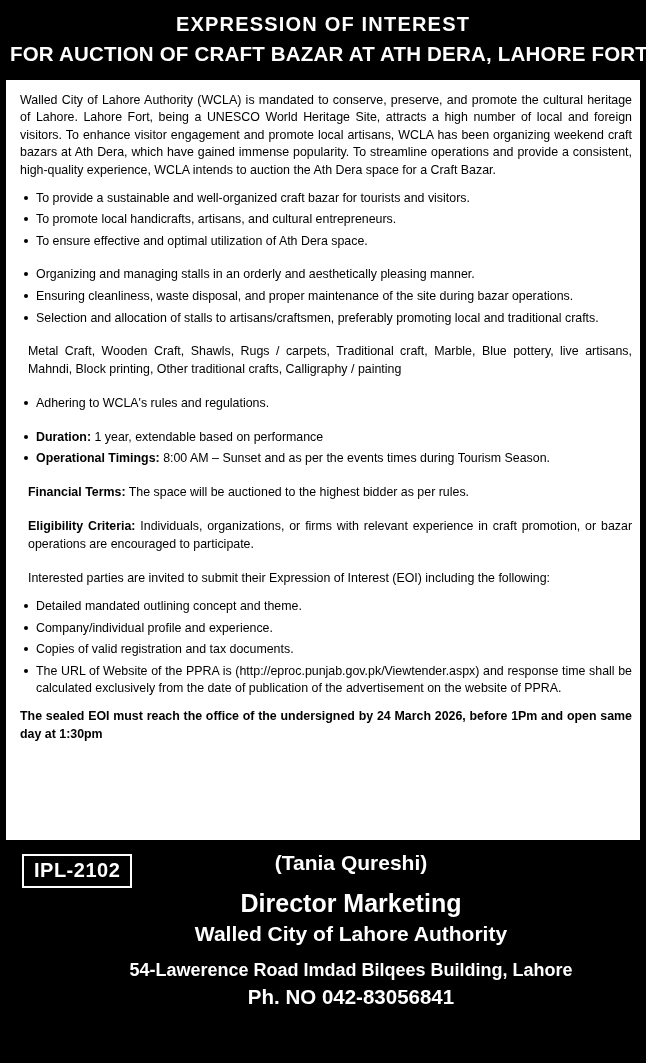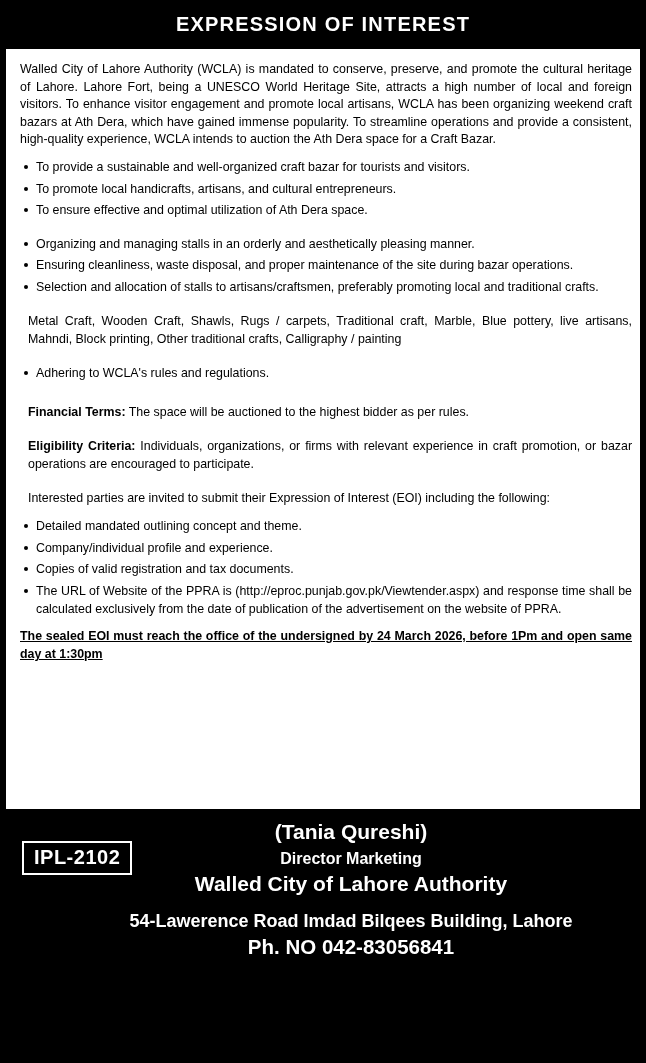--- a/index.html
+++ b/index.html
@@ -96,52 +96,53 @@
   .footer {
     position: relative;
     background: #000;
     padding: 10px 0 8px 0;
     height: 165px;
     box-sizing: border-box;
   }
   .ref-box {
     position: absolute;
     left: 22px;
-    top: 32px;
+    top: 14px;
     border: 2px solid #ffffff;
     color: #ffffff;
     font-size: 20px;
     font-weight: bold;
     padding: 3px 10px 4px 10px;
     background: #000;
     letter-spacing: 0.5px;
   }
   .footer-center {
     text-align: center;
     color: #ffffff;
     padding-left: 60px;
     padding-right: 4px;
   }
   .footer-center div {
     font-weight: bold;
     line-height: 1.25;
   }
   .f-name   { font-size: 21px; }
-  .f-desig  { font-size: 16px; margin-top: 4px; }
+  .f-desig  { font-size: 25px; margin-top: 12px; }
   .f-org    { font-size: 21px; margin-top: 2px; }
   .f-addr   { font-size: 18px; margin-top: 12px; white-space: nowrap; }
   .f-phone  { font-size: 20.5px; margin-top: 2px; }
 </style>
 </head>
 <body>
 
 <div class="page">
 
   <div class="header">
     <div class="title">EXPRESSION OF INTEREST</div>
+    <div class="subtitle">FOR AUCTION OF CRAFT BAZAR AT ATH DERA, LAHORE FORT</div>
   </div>
 
   <div class="body-wrap">
 
     <p class="para">Walled City of Lahore Authority (WCLA) is mandated to conserve, preserve, and promote the cultural heritage of Lahore. Lahore Fort, being a UNESCO World Heritage Site, attracts a high number of local and foreign visitors. To enhance visitor engagement and promote local artisans, WCLA has been organizing weekend craft bazars at Ath Dera, which have gained immense popularity. To streamline operations and provide a consistent, high-quality experience, WCLA intends to auction the Ath Dera space for a Craft Bazar.</p>
 
     <ul class="bullets">
       <li>To provide a sustainable and well-organized craft bazar for tourists and visitors.</li>
       <li>To promote local handicrafts, artisans, and cultural entrepreneurs.</li>
       <li>To ensure effective and optimal utilization of Ath Dera space.</li>
@@ -160,41 +161,45 @@
     <div class="indent-block">Metal Craft, Wooden Craft, Shawls, Rugs / carpets, Traditional craft, Marble, Blue pottery, live artisans, Mahndi, Block printing, Other traditional crafts, Calligraphy / painting</div>
 
     <div class="spacer-sm"></div>
 
     <ul class="bullets">
       <li>Adhering to WCLA's rules and regulations.</li>
     </ul>
 
     <div class="spacer-sm"></div>
 
+    <ul class="bullets">
+      <li><b>Duration:</b><span> 1 year, extendable based on performance</span></li>
+      <li><b>Operational Timings:</b><span> 8:00 AM – Sunset and as per the events times during Tourism Season.</span></li>
+    </ul>
 
     <div class="spacer-sm"></div>
 
     <div class="indent-block"><b>Financial Terms:</b><span> The space will be auctioned to the highest bidder as per rules.</span></div>
 
     <div class="spacer-sm"></div>
 
     <div class="indent-block"><b>Eligibility Criteria:</b><span> Individuals, organizations, or firms with relevant experience in craft promotion, or bazar operations are encouraged to participate.</span></div>
 
     <div class="spacer-sm"></div>
 
     <div class="indent-block">Interested parties are invited to submit their Expression of Interest (EOI) including the following:</div>
 
     <ul class="bullets">
       <li>Detailed mandated outlining concept and theme.</li>
       <li>Company/individual profile and experience.</li>
       <li>Copies of valid registration and tax documents.</li>
       <li>The URL of Website of the PPRA is (http://eproc.punjab.gov.pk/Viewtender.aspx) and response time shall be calculated exclusively from the date of publication of the advertisement on the website of PPRA.</li>
     </ul>
 
-    <div class="indent-block" style="margin-left:0;font-weight:bold;text-decoration:underline;">The sealed EOI must reach the office of the undersigned by 24 March 2026, before 1Pm and open same day at 1:30pm</div>
+    <div class="indent-block" style="margin-left:0;font-weight:bold;">The sealed EOI must reach the office of the undersigned by 24 March 2026, before 1Pm and open same day at 1:30pm</div>
 
   </div>
 
   <div class="footer">
     <div class="ref-box">IPL-2102</div>
     <div class="footer-center">
       <div class="f-name">(Tania Qureshi)</div>
       <div class="f-desig">Director Marketing</div>
       <div class="f-org">Walled City of Lahore Authority</div>
       <div class="f-addr">54-Lawerence Road Imdad Bilqees Building, Lahore</div>

